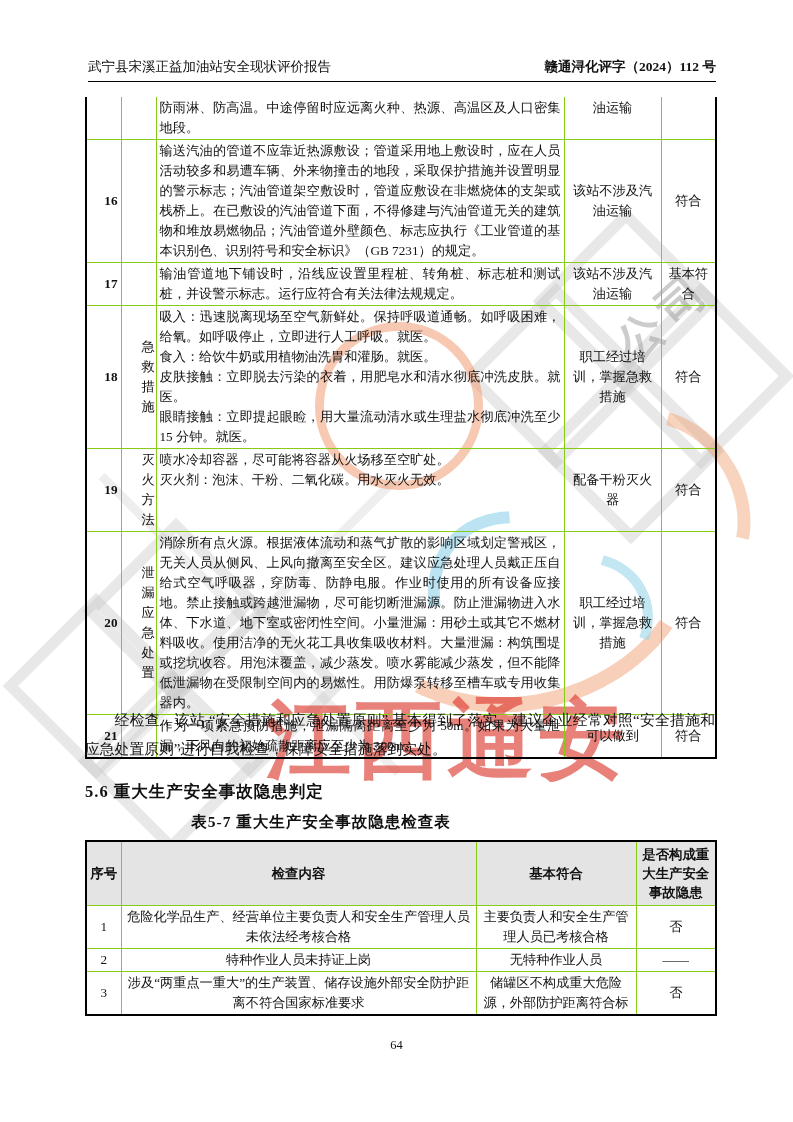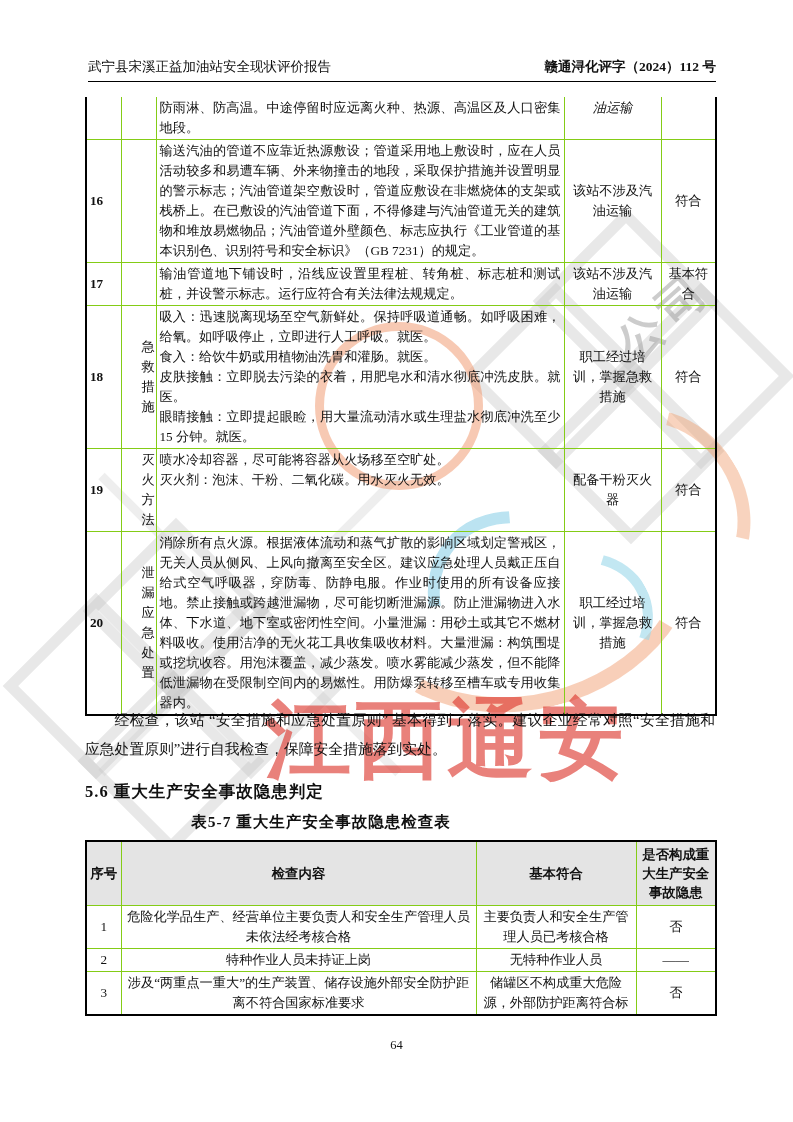--- a/index.html
+++ b/index.html
@@ -19,26 +19,26 @@
   
   .content{position:relative;z-index:2;}
   .hdr{position:absolute;left:88px;top:58px;width:628px;display:flex;justify-content:space-between;
        align-items:flex-end;border-bottom:1.6px solid #000;padding-bottom:5px;font-size:13.5px;gap:28px;}
   .hdr .right{font-weight:bold;}
   table{border-collapse:collapse;table-layout:fixed;width:630px;}
   td{border:1px solid #84cc16;font-size:13.2px;line-height:20px;padding:1px 3px;vertical-align:middle;
      word-break:break-all;overflow:hidden;}
   .t1{position:absolute;left:85px;top:97px;border:2px solid #000;border-top:none;}
   .t1 .no-top td{border-top:none;}
-  .cell-no{text-align:left;font-weight:bold;}
+  .cell-no{text-align:right;font-weight:bold;}
   .cell-sub{text-align:center;padding:1px 20px;}
   .cell-content{text-align:justify;white-space:pre-line;vertical-align:top;}
   .cell-status{text-align:center;}
   .cell-result{text-align:center;}
-  .vtop{vertical-align:top;font-style:italic;}
+  .vtop{vertical-align:top;}
   .sec-row td{font-weight:bold;text-align:center;font-size:13.6px;}
   .para{position:absolute;left:85px;top:706px;width:630px;font-size:14.8px;line-height:29px;
         text-indent:2em;text-align:justify;}
   .h56{position:absolute;left:85px;top:781px;font-size:16.5px;font-weight:bold;letter-spacing:1px;}
   .ttitle{position:absolute;left:0;width:642px;top:812px;text-align:center;font-size:15.5px;font-weight:bold;letter-spacing:1px;}
   .t2{position:absolute;left:85px;top:840px;border:2px solid #000;}
   .t2 .hrow td{background:#e4e4e4;font-weight:bold;text-align:center;font-size:13.4px;line-height:19px;padding:3px 2px;}
   .t2 td{text-align:center;}
   .pageno{position:absolute;left:0;width:793px;top:1038px;text-align:center;font-size:12.5px;
           font-family:"Liberation Serif",serif;}
@@ -123,20 +123,27 @@
         <td class="cell-status">配备干粉灭火器</td>
         <td class="cell-result">符合</td>
       </tr>
       <tr>
         <td class="cell-no">20</td>
         <td class="cell-sub">泄漏应急处置</td>
         <td class="cell-content">消除所有点火源。根据液体流动和蒸气扩散的影响区域划定警戒区，无关人员从侧风、上风向撤离至安全区。建议应急处理人员戴正压自给式空气呼吸器，穿防毒、防静电服。作业时使用的所有设备应接地。禁止接触或跨越泄漏物，尽可能切断泄漏源。防止泄漏物进入水体、下水道、地下室或密闭性空间。小量泄漏：用砂土或其它不燃材料吸收。使用洁净的无火花工具收集吸收材料。大量泄漏：构筑围堤或挖坑收容。用泡沫覆盖，减少蒸发。喷水雾能减少蒸发，但不能降低泄漏物在受限制空间内的易燃性。用防爆泵转移至槽车或专用收集器内。</td>
         <td class="cell-status">职工经过培训，掌握急救措施</td>
         <td class="cell-result">符合</td>
       </tr>
+      <tr>
+        <td class="cell-no">21</td>
+        <td class="cell-sub"></td>
+        <td class="cell-content">作为一项紧急预防措施，泄漏隔离距离至少为 50m。如果为大量泄漏，下风向的初始疏散距离应至少为 300m。</td>
+        <td class="cell-status">可以做到</td>
+        <td class="cell-result">符合</td>
+      </tr>
     </tbody>
       </table>
 
     <div class="para">经检查，该站 “安全措施和应急处置原则” 基本得到了落实。建议企业经常对照“安全措施和应急处置原则”进行自我检查，保障安全措施落到实处。</div>
 
     <div class="h56">5.6 重大生产安全事故隐患判定</div>
     <div class="ttitle">表5-7 重大生产安全事故隐患检查表</div>
 
     <table class="t2">
       <colgroup>

